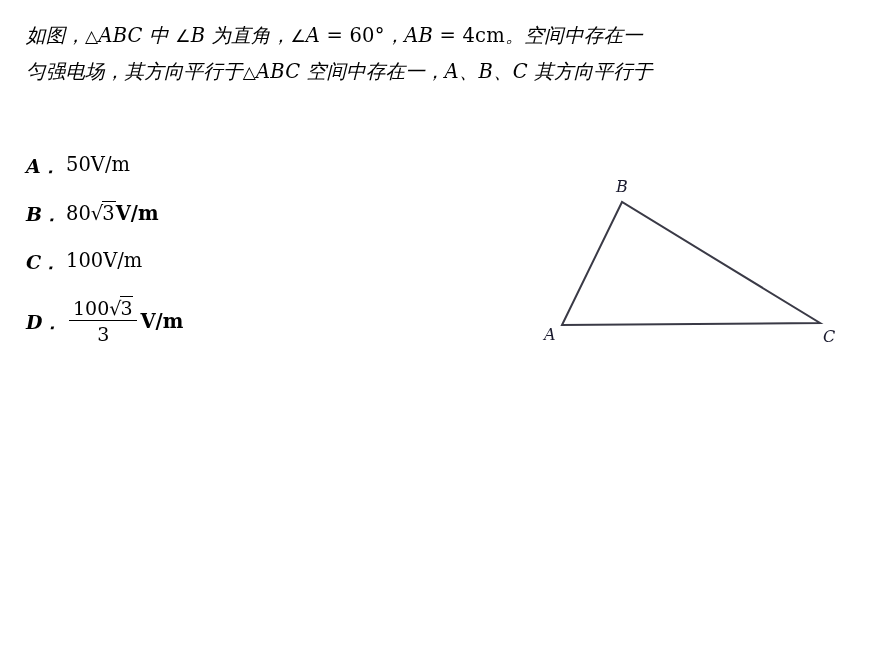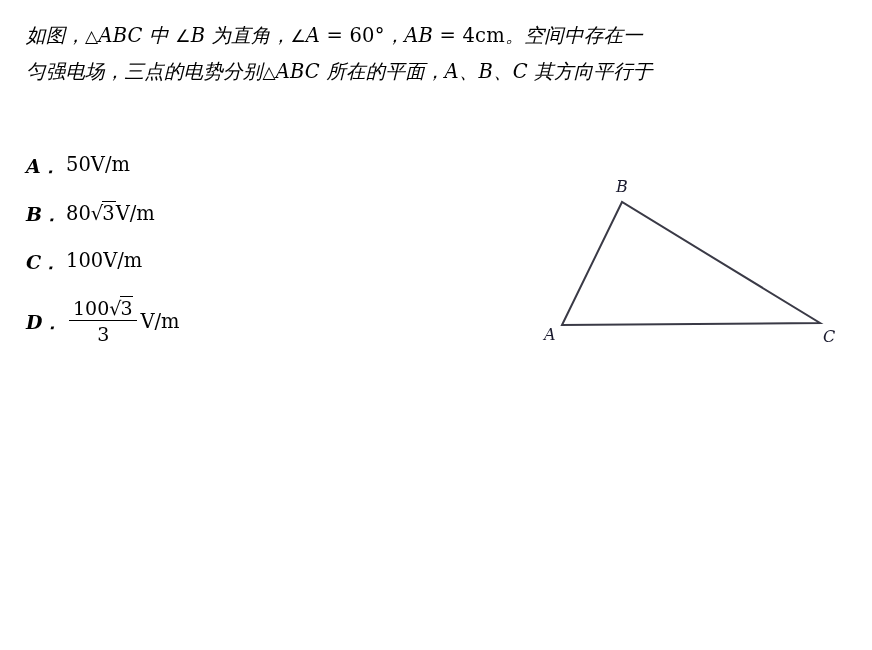--- a/index.html
+++ b/index.html
@@ -125,20 +125,21 @@
     border-top: 1.2px solid #000;
     padding: 1px 4px 0 4px;
     font-size: 19px;
     line-height: 24px;
     width: 100%;
     text-align: center;
     box-sizing: border-box;
   }
   .unit {
     font-style: normal;
+    font-weight: bold;
   }
 
   
   .figure {
     position: absolute;
     left: 520px;
     top: 175px;
     width: 330px;
     height: 185px;
   }
@@ -153,21 +154,21 @@
 </head>
 <body>
 
 <div class="page">
 
   <div class="stem">
     <div class="line">
       <span class="cn">如图，</span><span class="tri">△</span><span class="math">ABC</span><span class="cn"> 中 </span><span class="ang">∠</span><span class="math">B</span><span class="cn"> 为直角，</span><span class="ang">∠</span><span class="math">A</span><span class="mathup"> = 60°</span><span class="cn">，</span><span class="math">AB</span><span class="mathup"> = 4cm</span><span class="cn">。空间中存在一</span>
     </div>
     <div class="line">
-      <span class="cn">匀强电场，三点的电势分别</span><span class="tri">△</span><span class="math">ABC</span><span class="cn"> 所在的平面，</span><span class="math">A</span><span class="cn">、</span><span class="math">B</span><span class="cn">、</span><span class="math">C</span><span class="cn"> 其方向平行于</span>
+      <span class="cn">匀强电场，其方向平行于</span><span class="tri">△</span><span class="math">ABC</span><span class="cn"> 空间中存在一，</span><span class="math">A</span><span class="cn">、</span><span class="math">B</span><span class="cn">、</span><span class="math">C</span><span class="cn"> 其方向平行于</span>
     </div>
   </div>
 
   <div class="options">
 
     <div class="opt">
       <span class="opt-label">A．</span>
       <span class="opt-body">50V/m</span>
     </div>
 

